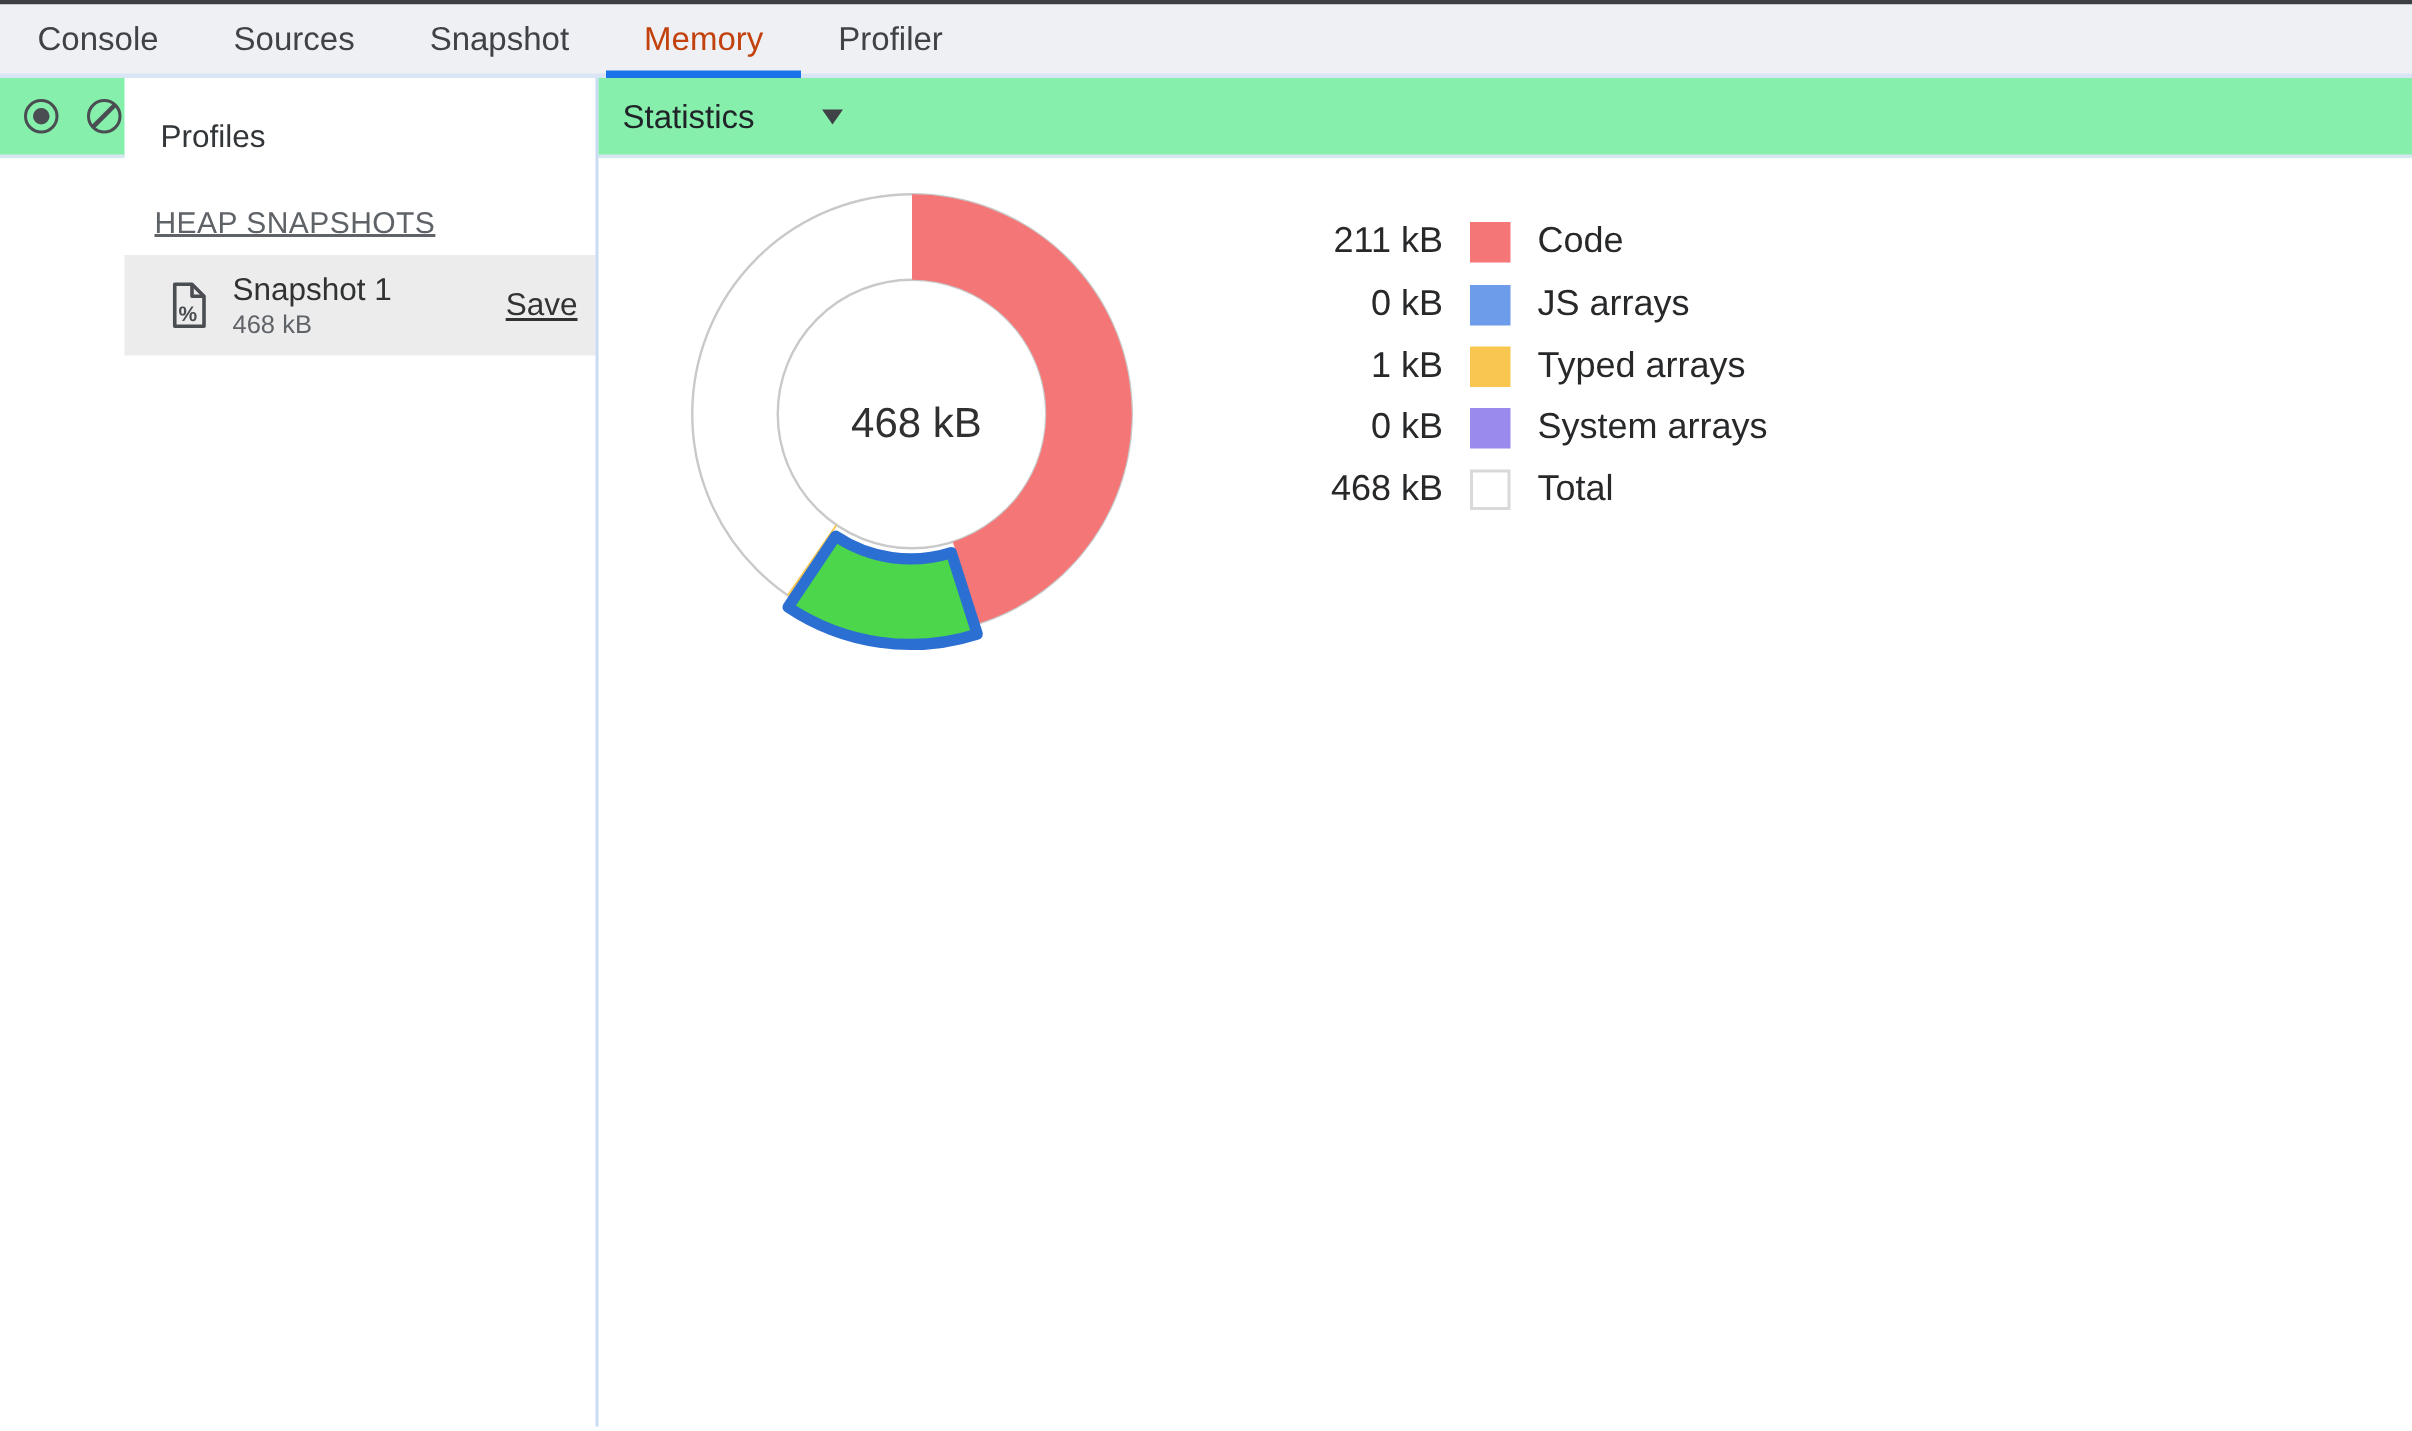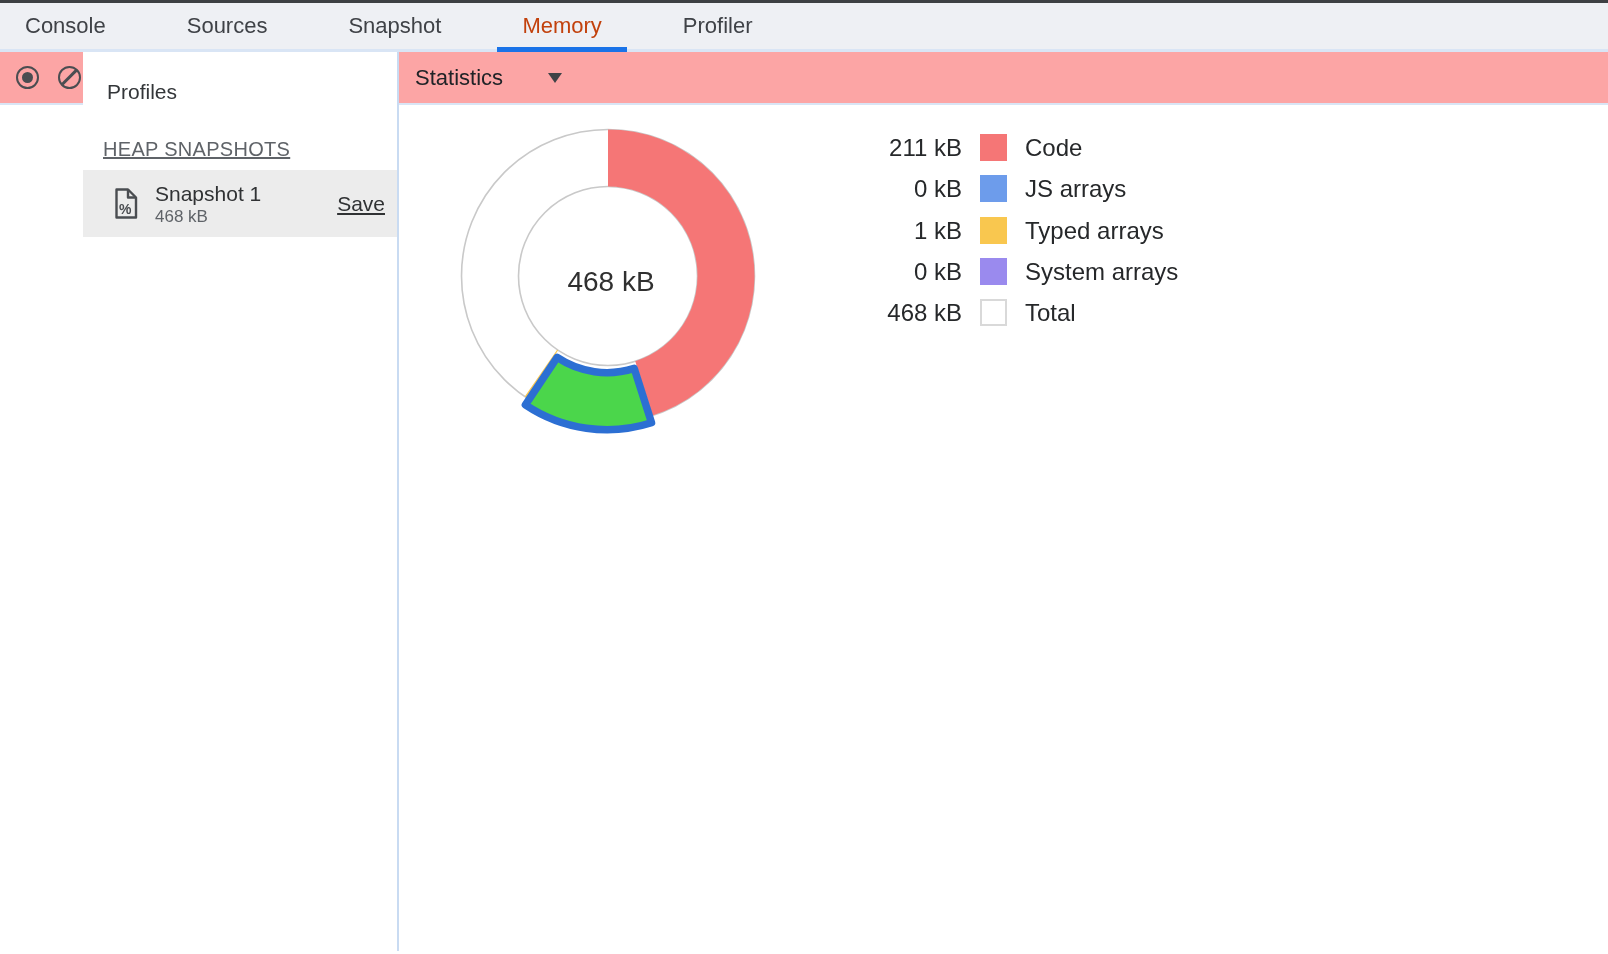--- a/index.html
+++ b/index.html
@@ -1,31 +1,31 @@
 <!DOCTYPE html>
 <html><head>
 <meta charset="utf-8">
 <style>
   * { margin:0; padding:0; box-sizing:border-box; }
   html,body { width:1608px; height:954px; overflow:hidden; background:#fff;
               font-family:"Liberation Sans", sans-serif; }
   .topstrip { height:3px; background:#3d4043; }
   .tabbar { height:49px; background:#eef0f4; border-bottom:3px solid #d9e5f5;
-            display:flex; align-items:stretch;gap:31px; }
+            display:flex; align-items:stretch; }
   .tab { padding:0 25px; font-size:22px; color:#3f4247; display:flex; align-items:center;
          position:relative; white-space:nowrap; }
   .tab.active { color:#c2410c; }
   .tab.active::after { content:''; position:absolute; left:0; right:0; bottom:-3px;
                        height:5px; background:#1a73e8; }
   .content { display:flex; height:899px; }
   .leftcol { width:397px; flex:none; display:flex; flex-direction:row; }
   .vdivider { width:2px; background:#c9dbf2; flex:none; }
   .rightcol { flex:1; display:flex; flex-direction:column; min-width:0; }
   .toolbar { height:53px; flex:none; border-bottom:2px solid #d9e5f5;
-             display:flex; align-items:center; background:#fca5a5; }
+             display:flex; align-items:center; background:#86efac; }
   .leftcol .toolbar { padding-left:14px; gap:15px; }
   .rightcol .toolbar { padding-left:16px; }
   .icon-btn { width:27px; height:27px; display:flex; align-items:center;
               justify-content:center; position:relative; }
   .ring { width:23px; height:23px; border:2.5px solid #4a4d51; border-radius:50%;
           position:relative; }
   .ring.dot::after { content:''; position:absolute; left:50%; top:50%; width:11px; height:11px;
           margin:-5.5px 0 0 -5.5px; background:#4a4d51; border-radius:50%; }
   .ring.slash::after { content:''; position:absolute; left:50%; top:-1px; width:2.5px; height:20px;
           margin-left:-1.25px; background:#4a4d51; transform:rotate(45deg); }
@@ -41,21 +41,21 @@
   .snap-icon { flex:none; display:flex; }
   .snap-info { margin-left:16px; }
   .snap-title { font-size:21px; color:#303234; line-height:26px; }
   .snap-size { font-size:17px; color:#5f6368; line-height:20px; }
   .save-link { margin-left:auto; font-size:21px; color:#303234;
                text-decoration:underline; cursor:pointer; }
   .main-body { flex:1; position:relative; }
   .chart-svg { position:absolute; left:41px; top:5px; }
   .center-label { font-size:28px; fill:#303030; font-family:"Liberation Sans", sans-serif; }
   .legend { position:absolute; left:471px; top:29px; }
-  .legend-row { display:flex; align-items:flex-start; height:41.3px; font-size:24px; color:#26282a; }
+  .legend-row { display:flex; align-items:flex-end; height:41.3px; font-size:24px; color:#26282a; }
   .legend-row.bold { font-weight:bold; }
   .legend-size { width:92px; text-align:right; white-space:nowrap; }
   .legend-swatch { width:27px; height:27px; margin:0 18px; flex:none; }
   .legend-swatch.total { border:2px solid #d9d9d9; background:#fff; }
   .legend-label { white-space:nowrap; }
 </style>
 </head>
 <body>
 
 <div class="topstrip"></div>

